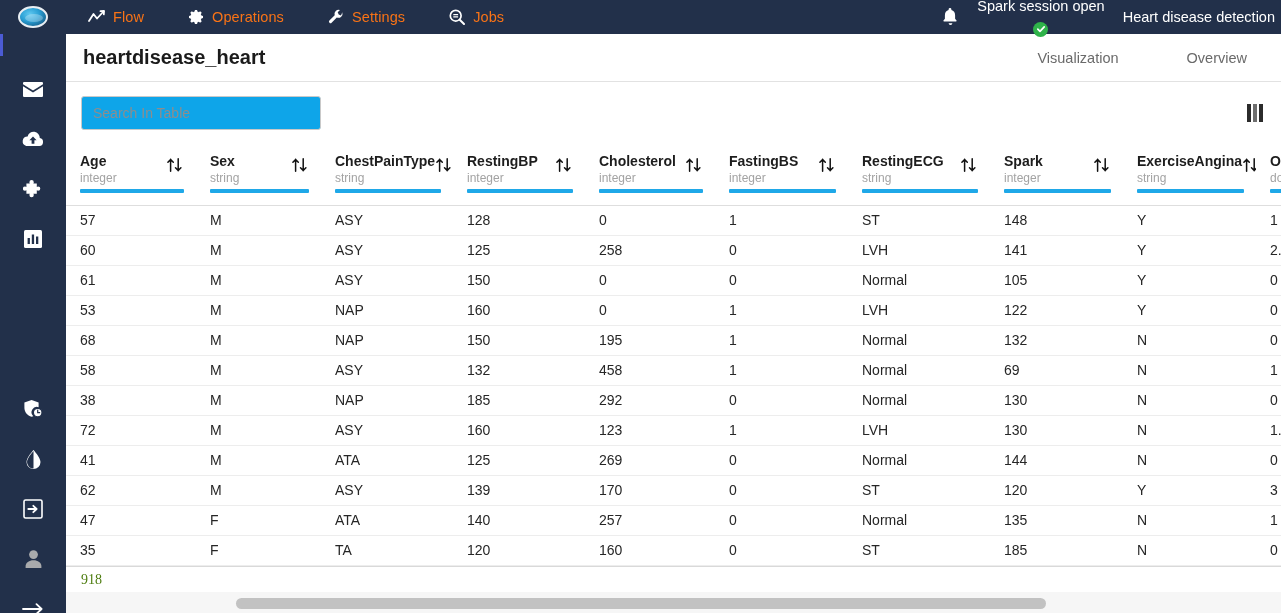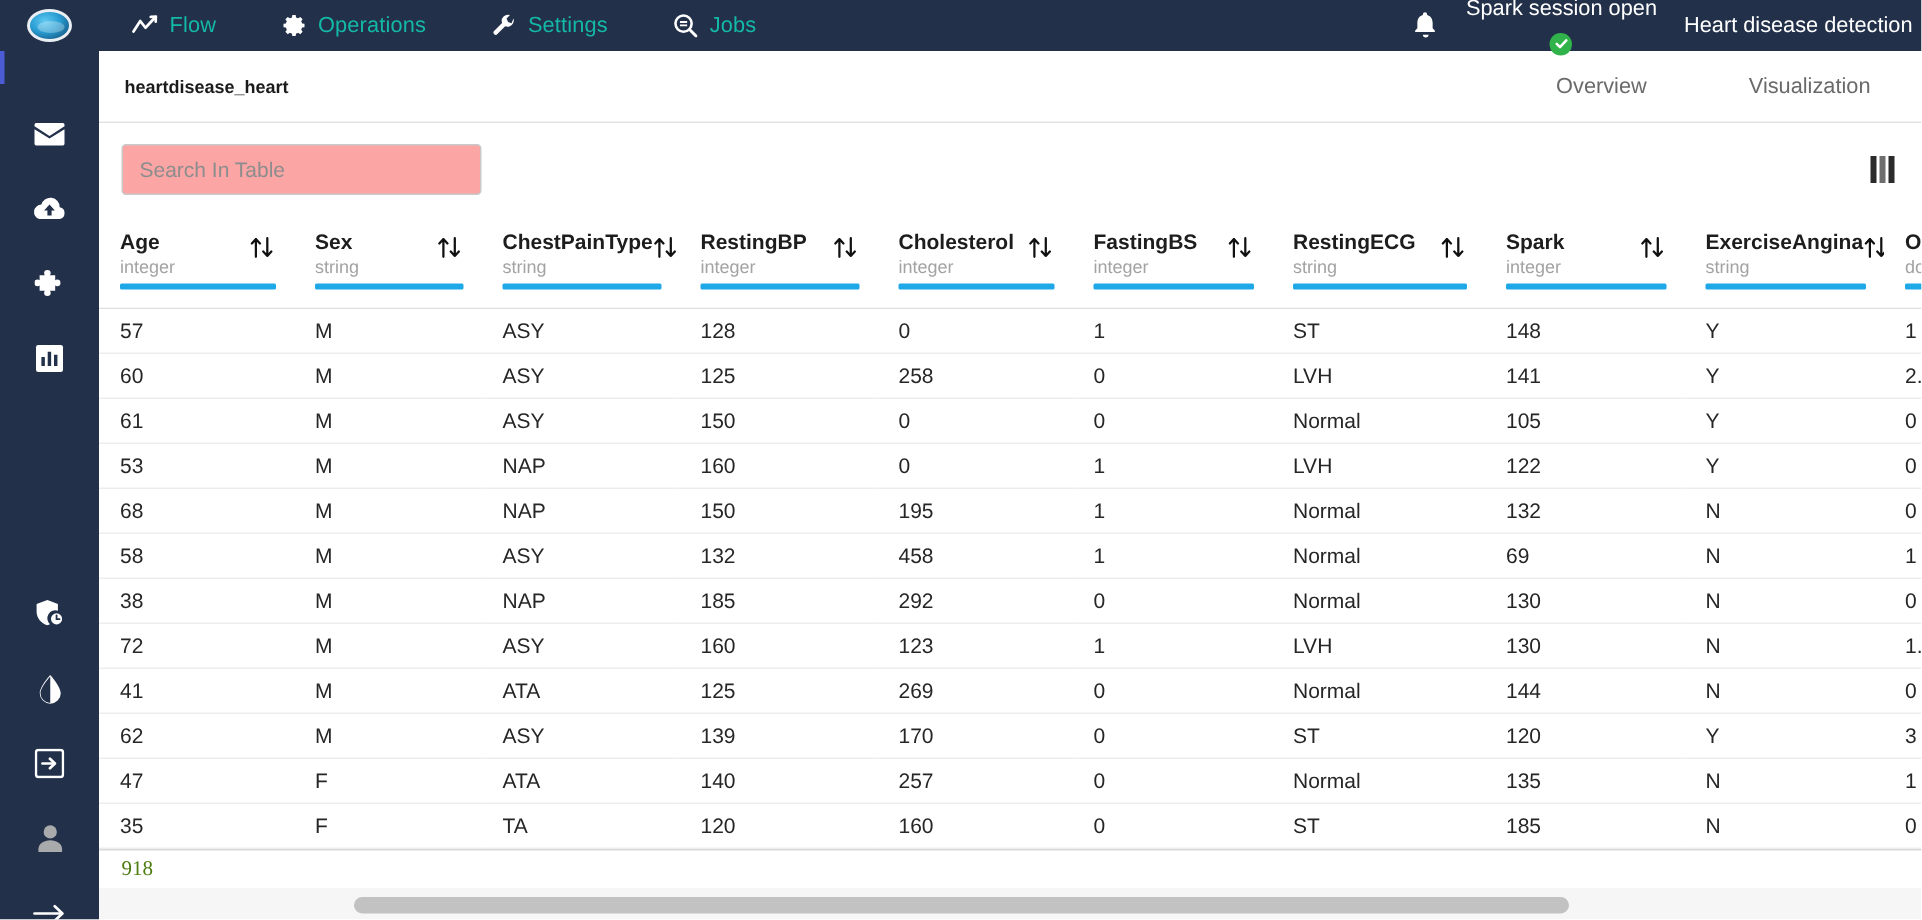--- a/index.html
+++ b/index.html
@@ -31,21 +31,21 @@
   }
   .logo-disc::after {
     content: ""; position: absolute; left: 5px; top: 6px;
     width: 18px; height: 8px; border-radius: 50%;
     background: rgba(255,255,255,.28);
   }
   .nav-tabs { display: flex; align-items: stretch; }
   .nav-tab {
     display: flex; align-items: center; gap: 8px;
     padding: 0 22px; height: 34px;
-    color: #14b8a6; font-size: 14.5px; letter-spacing: .1px;
+    color: #f97316; font-size: 14.5px; letter-spacing: .1px;
     position: relative; cursor: pointer; white-space: nowrap;
   }
   .nav-tab.active { background: #2a3a56; }
   .nav-tab.active::after {
     content: ""; position: absolute; left: 0; right: 0; bottom: 0;
     height: 3px; background: #17a8e8;
   }
   .nav-ico { display: inline-flex; align-items: center; }
   .nav-ico svg { display: block; }
 
@@ -85,21 +85,21 @@
     width: 1215px; height: 579px; background: #ffffff;
   }
 
   
   .subhead {
     position: relative; height: 48px; width: 1215px;
     border-bottom: 1px solid #e2e2e2;
     display: flex; align-items: center;
   }
   .ds-title {
-    margin-left: 17px; font-size: 12px; font-weight: bold; color: #1b1b1b;
+    margin-left: 17px; font-size: 20px; font-weight: bold; color: #1b1b1b;
   }
   .sub-tabs { margin-left: auto; display: flex; align-items: stretch; height: 48px; }
   .sub-tab {
     display: flex; align-items: center; justify-content: center;
     padding: 0 34px; font-size: 14.5px; color: #6a6a6a;
     position: relative; cursor: pointer; white-space: nowrap;
   }
   .sub-tab.active { color: #2c2c2c; }
   .sub-tab.active::after {
     content: ""; position: absolute; left: 0; right: 0; bottom: -1px;
@@ -109,21 +109,21 @@
   
   .toolbar {
     position: relative; height: 61px; width: 1215px;
     display: flex; align-items: center;
   }
   .search-box {
     margin-left: 15px; width: 240px; height: 34px;
     border: 1px solid #c9c9c9; border-radius: 3px;
     padding: 0 11px; font-size: 14px; color: #333;
     font-family: "Liberation Sans", sans-serif; outline: none;
-    background: #fca5a5;
+    background: #0ea5e9;
   }
   .search-box::placeholder { color: #8d8d8d; }
   .col-toggle {
     margin-left: auto; margin-right: 18px;
     display: flex; align-items: center; gap: 2px; cursor: pointer;
   }
   .col-toggle i {
     display: block; width: 4px; height: 18px; background: #2b2b2b;
   }
   .col-toggle i:nth-child(2) { background: #6e6e6e; }
@@ -335,24 +335,24 @@
       </span>
     </div>
   </div>
 
   <div class="main">
 
     <div class="subhead">
       <div class="ds-title">heartdisease_heart</div>
       <div class="sub-tabs">
         <div class="sub-tab">
-          <span>Overview</span>
+          <span>Visualization</span>
         </div>
         <div class="sub-tab">
-          <span>Visualization</span>
+          <span>Overview</span>
         </div>
       </div>
     </div>
 
     <div class="toolbar">
       <input class="search-box" type="text" placeholder="Search In Table" style="">
       <div class="col-toggle">
         <i></i>
           <i></i>
           <i></i>

